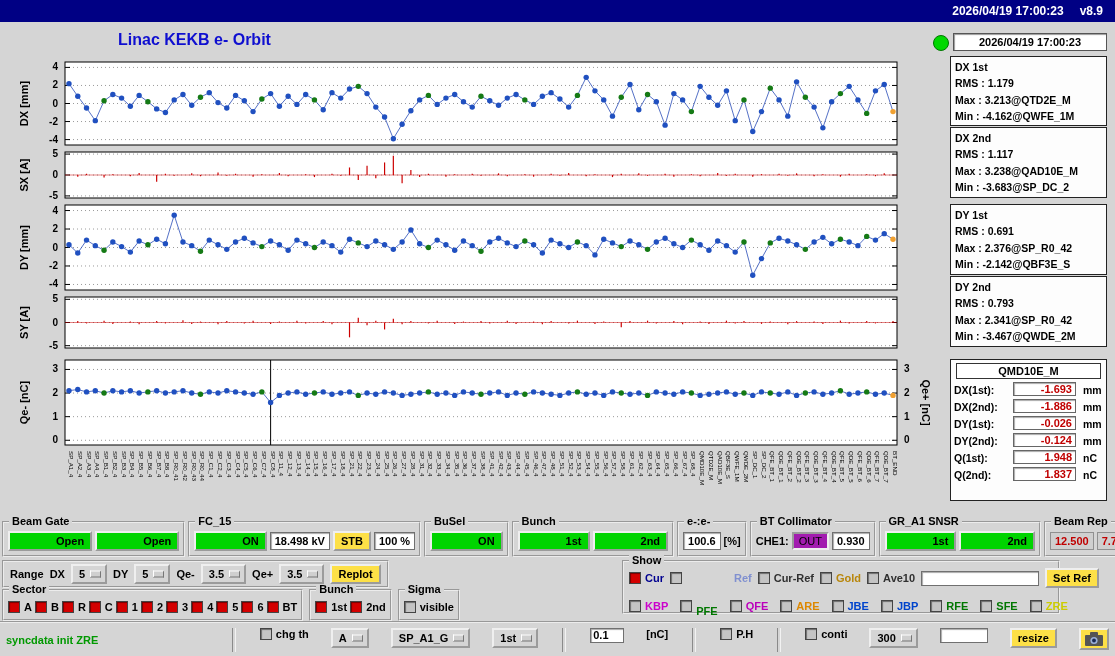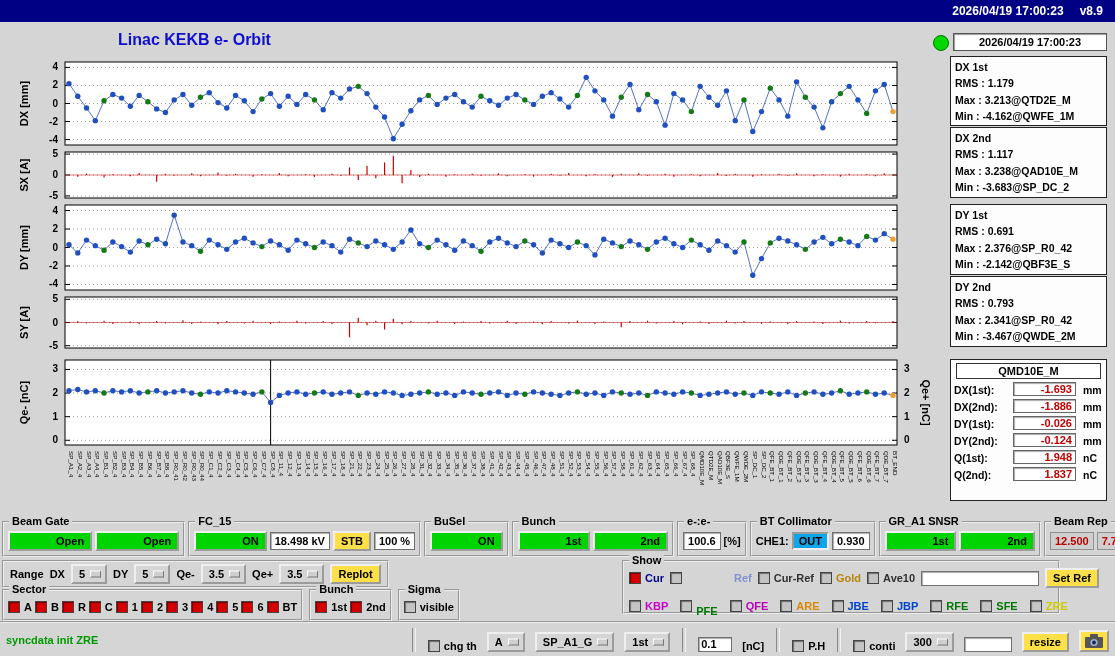--- a/index.html
+++ b/index.html
@@ -26,21 +26,21 @@
            color:#c00000;text-align:right;padding:0 3px;}
   .mon-unit{width:20px;font-size:10.5px;}
   svg{font-family:"Liberation Sans",sans-serif;}
   .lframe{position:relative;border:2px groove #ececec;padding:8px 4px 4px;display:flex;gap:3px;align-items:center;}
   .flabel{position:absolute;top:-7px;left:5px;background:#d5d5d5;padding:0 3px;font-weight:bold;font-size:11px;line-height:1;white-space:nowrap;}
   .row1{position:absolute;left:2px;top:521px;display:flex;gap:3px;align-items:flex-start;}
   .row1 .lframe{height:20px;}
   .btn{border:2px outset #efefef;background:#fde047;font:bold 11px "Liberation Sans",sans-serif;
        padding:2px 6px;white-space:nowrap;cursor:pointer;}
   .btn.green{background:#00d400;padding-left:46px;}
-  .sunk{border:2px inset #efefef;background:#0ea5e9;font-weight:bold;padding:1px 5px;white-space:nowrap;text-align:right;}
+  .sunk{border:2px inset #efefef;background:#a21caf;font-weight:normal;padding:1px 5px;white-space:nowrap;text-align:right;}
   .white{background:#fff;border:1px solid #707070;box-shadow:inset 1px 1px 1px #aaa;font-weight:bold;
          padding:2px 4px;white-space:nowrap;}
   .flat{background:#cfcfcf;border:1px solid #909090;font-weight:bold;padding:2px 4px;color:#c00000;white-space:nowrap;}
   .lbl{font-weight:bold;white-space:nowrap;}
   .dd{position:relative;border:2px outset #efefef;background:#d5d5d5;font-weight:bold;
       padding:2px 20px 2px 6px;white-space:nowrap;cursor:pointer;}
   .dd .ind{position:absolute;right:4px;top:50%;transform:translateY(-50%);width:9px;height:5px;
            background:#cfcfcf;border-top:1px solid #fff;border-left:1px solid #fff;
            border-right:1px solid #777;border-bottom:1px solid #777;}
   .cb{width:10px;height:10px;border:1px solid #444;box-shadow:inset 1px 1px 1px rgba(0,0,0,.45);flex:none;}
@@ -52,21 +52,21 @@
   .sector-row{position:absolute;left:2px;top:589px;display:flex;gap:6px;}
   .sector-row .lframe{height:16px;}
   .show-frame{position:absolute;left:622px;top:560px;width:438px;height:54px;border:2px groove #ececec;
               padding:6px 5px 3px;box-sizing:border-box;}
   .show-row{display:flex;align-items:center;gap:6px;}
   .show-row+.show-row{margin-top:6px;gap:12px;}
   .entry{background:#fff;border:1px solid #707070;box-shadow:inset 1px 1px 1px #aaa;height:13px;
          font:bold 11px "Liberation Sans",sans-serif;padding:0 2px;}
   .bottombar{position:absolute;left:0;top:621px;width:100%;height:35px;border-top:2px groove #ececec;
              box-sizing:border-box;display:flex;align-items:center;justify-content:space-between;padding:0 6px;}
-  .bb-right{display:flex;align-items:flex-end;gap:10px;}
+  .bb-right{display:flex;align-items:flex-start;gap:22px;}
   .statusmsg{color:#009900;font-weight:bold;}
   .vsep{width:2px;height:24px;border-left:1px solid #8a8a8a;border-right:1px solid #f2f2f2;margin:0 2px;}
 </style>
 </head>
 <body>
 
 <div class="topbar">
   <span>2026/04/19 17:00:23</span>
   <span>v8.9</span>
 </div>

